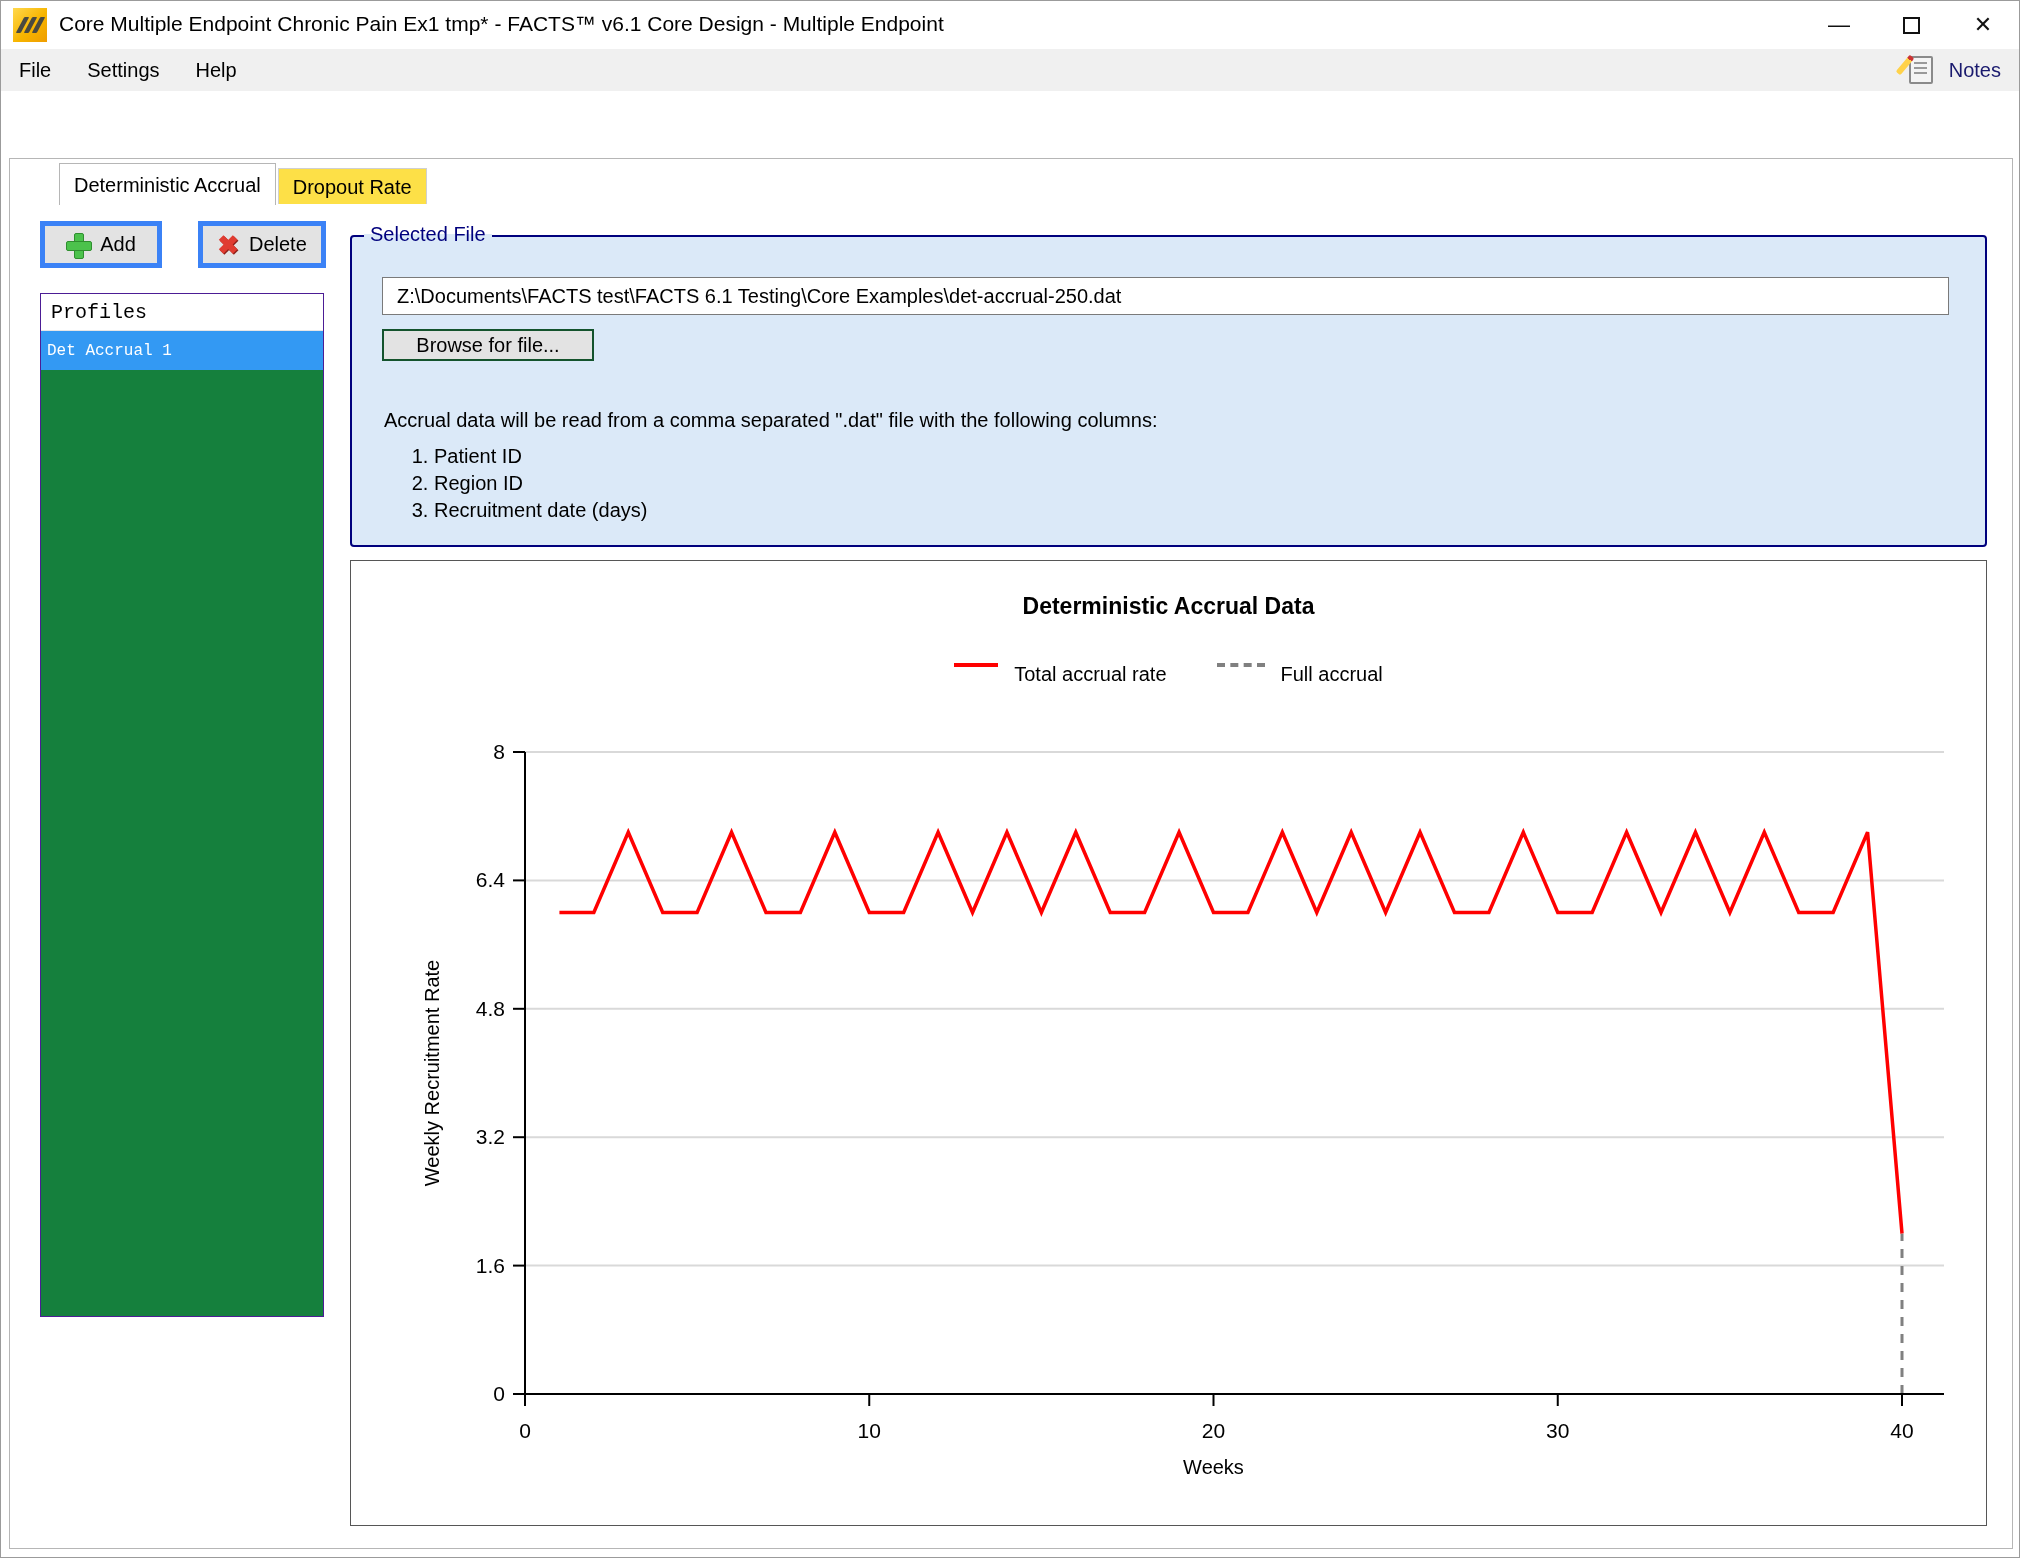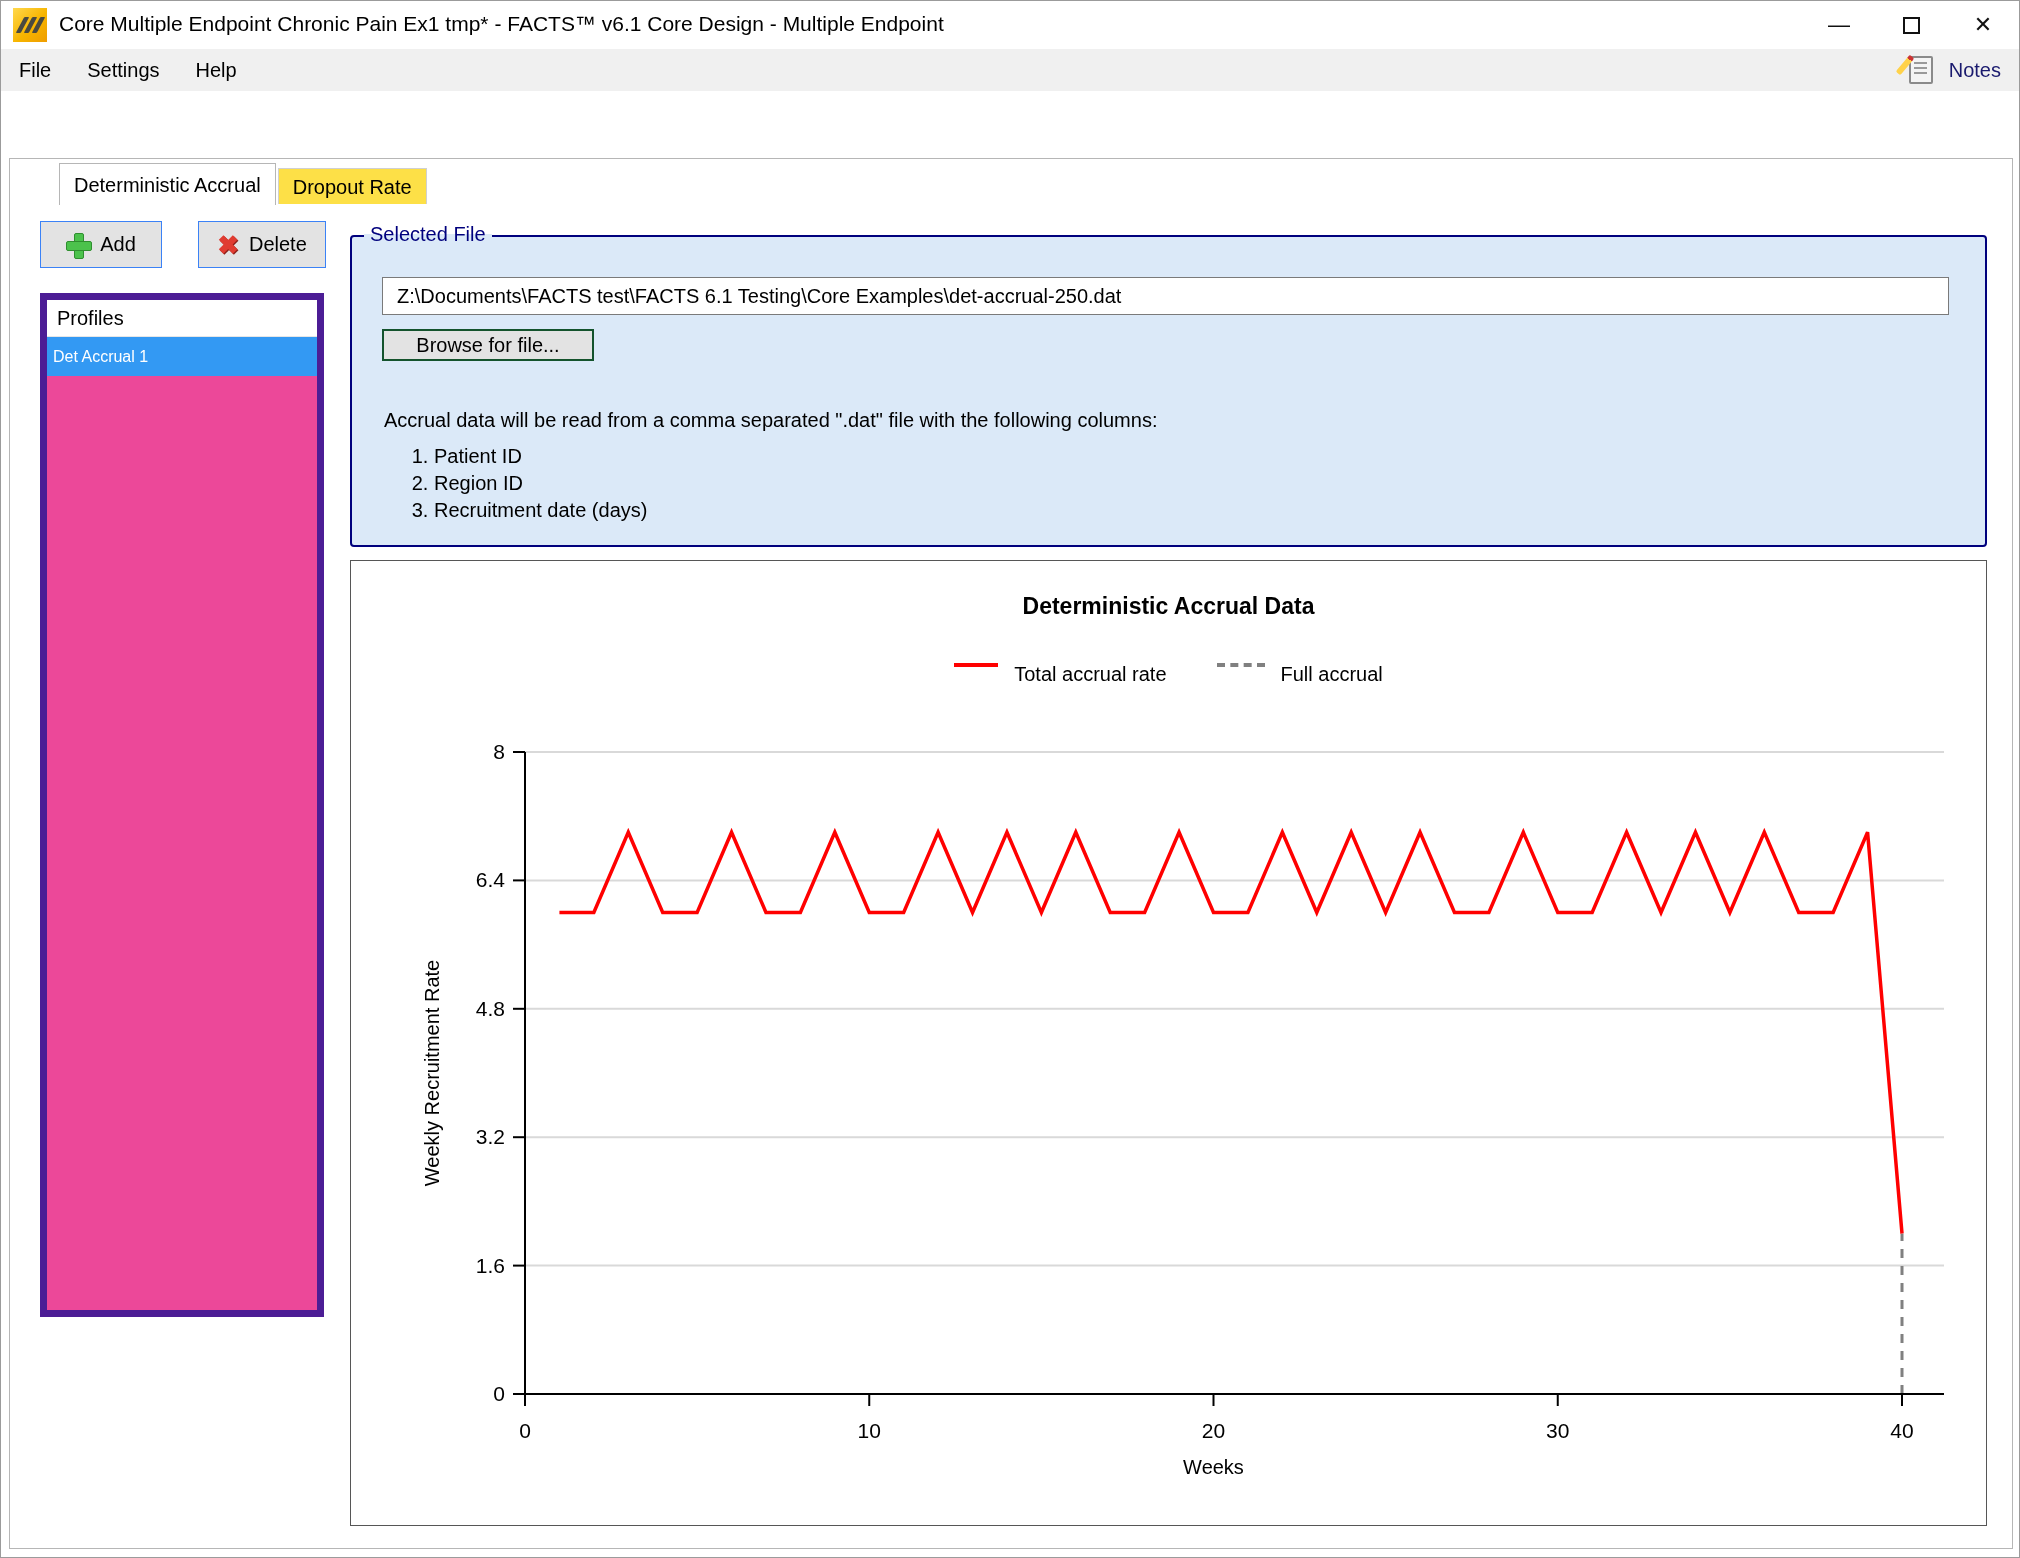--- a/index.html
+++ b/index.html
@@ -46,34 +46,34 @@
   .panel { position:absolute; left:8px; top:157px; width:2004px; height:1391px;
            background:#fff; border:1px solid #b6b6b6; }
 
   
   .subtabstrip { position:absolute; left:12px; top:4px; display:flex; align-items:flex-end; z-index:2; }
   .subtab { background:#fde047; border:1px solid #d0d0d0; border-bottom:none; padding:7px 14px;
             font-size:20px; margin-right:2px; height:36px; white-space:nowrap; }
   .subtab.active { background:#fff; border-color:#b6b6b6; height:42px; padding-top:10px; margin-bottom:-1px;margin-left:37px; }
 
   
-  .btn { position:absolute; background:#e3e3e3; border:1px solid #3b82f6; display:flex;
+  .btn { position:absolute; background:#e3e3e3; border:5px solid #3b82f6; display:flex;
          align-items:center; justify-content:center; gap:10px; font-size:20px; }
   .btn-add { left:30px; top:62px; width:122px; height:47px; }
   .btn-delete { left:188px; top:62px; width:128px; height:47px; }
   .plus-icon { position:relative; width:24px; height:24px; }
   .plus-icon:before { content:""; position:absolute; left:8px; top:0; width:8px; height:24px;
                       background:#4cc24c; border:1px solid #2f8f2f; border-radius:2px; }
   .plus-icon:after { content:""; position:absolute; left:0; top:8px; width:24px; height:8px;
                      background:#4cc24c; border:1px solid #2f8f2f; border-radius:2px; }
   .x-icon { color:#e03c31; font-size:26px; font-weight:bold; line-height:1;
             text-shadow:1px 1px 0 #8d1f18; }
 
   .profiles-list { position:absolute; left:30px; top:134px; width:284px; height:1024px;
-                   background:#ec4899; border:7px solid #4c1d95; }
+                   background:#15803d; border:1px solid #4c1d95;font-family:Liberation Mono, monospace; }
   .profiles-header { background:#fff; height:37px; display:flex; align-items:center;
                      padding-left:10px; font-size:20px; border-bottom:1px solid #e6e6e6; }
   .profile-row { height:39px; display:flex; align-items:center; padding-left:6px; font-size:16px; }
   .profile-row.selected { background:#3399f3; color:#fff; }
 
   
   .groupbox { position:absolute; left:340px; top:76px; width:1637px; height:312px;
               background:#dbe9f8; border:2px solid #00007d; border-radius:4px; }
   .groupbox-label { position:absolute; left:12px; top:-14px; padding:0 6px; font-size:20px;
                     color:#00007d;

